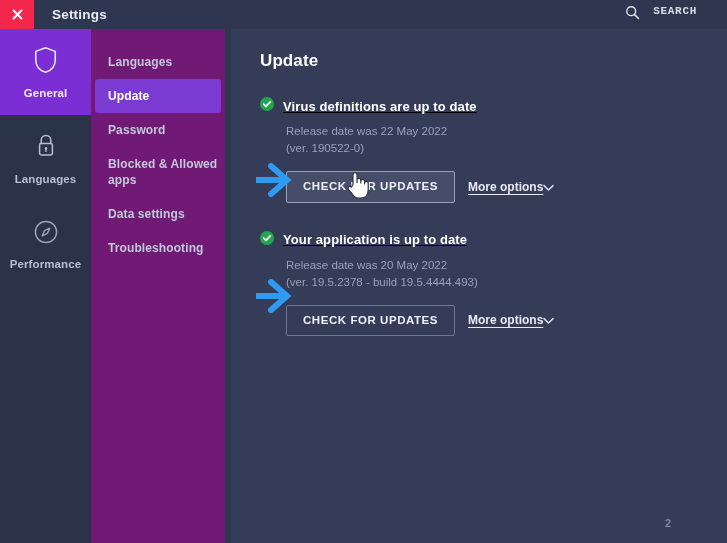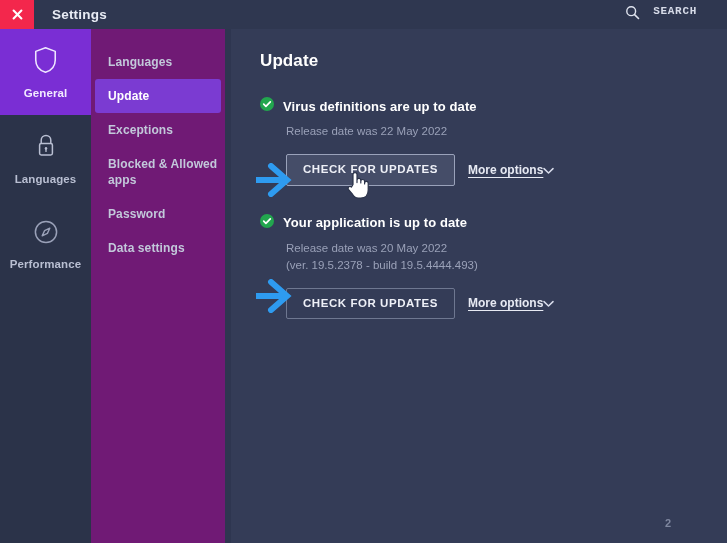--- a/index.html
+++ b/index.html
@@ -134,20 +134,21 @@
     font-weight: 700;
     letter-spacing: 0.1px;
     margin: 0 0 26px 0;
   }
 
   .status-block { margin-bottom: 6px; }
   .status-row {
     display: flex;
     align-items: center;
     gap: 9px;
+    text-decoration: underline;
   }
   .status-title {
     color: #ffffff;
     font-size: 13px;
     font-weight: 700;
     letter-spacing: 0.1px;
   }
   .status-meta {
     margin: 8px 0 0 26px;
     color: #9aa1b8;
@@ -264,42 +265,43 @@
         </svg>
       </span>
       <span class="rail-label">Performance</span>
     </div>
 
   </div>
 
   <div class="subnav">
     <div class="subnav-item">Languages</div>
     <div class="subnav-item active">Update</div>
-    <div class="subnav-item">Exceptions</div>
+    <div class="subnav-item">Password</div>
     <div class="subnav-item">Blocked &amp; Allowed apps</div>
-    <div class="subnav-item">Password</div>
     <div class="subnav-item">Data settings</div>
+    <div class="subnav-item">Troubleshooting</div>
   </div>
 
   <div class="content">
 
     <h1 class="page-title">Update</h1>
 
     <div class="status-block">
       <div class="status-row">
         <span>
           <svg width="14" height="14" viewBox="0 0 14 14">
             <circle cx="7" cy="7" r="7" fill="#22a64e"></circle>
             <path d="M3.7 7.2 L5.9 9.4 L10.3 4.8" fill="none" stroke="#ffffff" stroke-width="1.7" stroke-linecap="round" stroke-linejoin="round"></path>
           </svg>
         </span>
         <span class="status-title">Virus definitions are up to date</span>
       </div>
       <div class="status-meta">
         <div>Release date was 22 May 2022</div>
+        <div>(ver. 190522-0)</div>
       </div>
       <div class="actions">
         <button class="btn hovered">CHECK FOR UPDATES</button>
         <span class="more-options">
           <span class="more-options-label">More options</span>
           <span>
             <svg width="11" height="8" viewBox="0 0 11 8">
               <path d="M1 1.6 L5.5 6 L10 1.6" fill="none" stroke="#d8dceb" stroke-width="1.5" stroke-linecap="round" stroke-linejoin="round"></path>
             </svg>
           </span>

